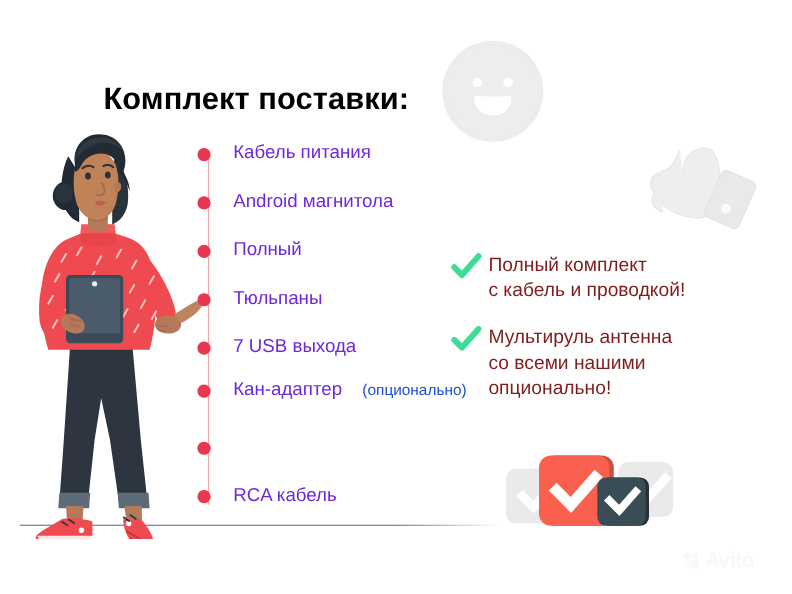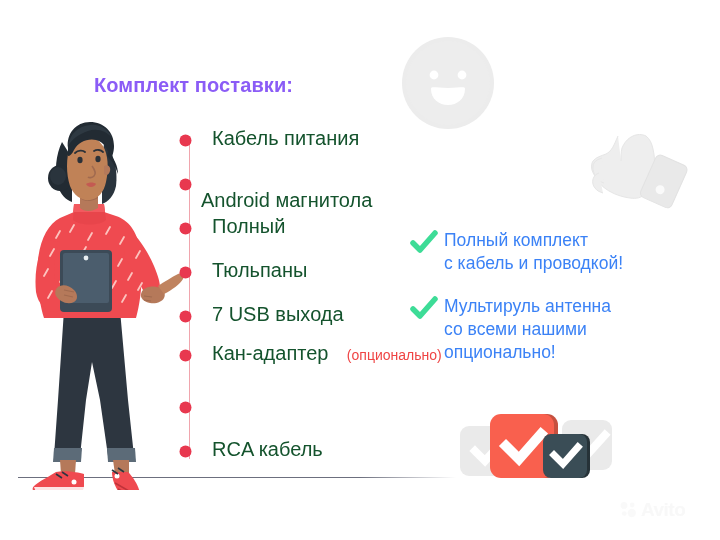--- a/index.html
+++ b/index.html
@@ -24,55 +24,55 @@
     position:absolute; left:18px; top:477px; width:438px; height:1.4px;
     background:linear-gradient(to right,#6c6f7e 0%,#6c6f7e 78%,rgba(108,111,126,0) 100%);
   }
 
   
   #woman-illustration { position:absolute; left:8px; top:100px; width:180px; height:390px; }
 
   
   #page-title {
     position:absolute; left:94px; top:74px;
-    font-size:20px; font-weight:700; color:#8b5cf6;
+    font-size:28px; font-weight:700; color:#000000;
     letter-spacing:0.1px; white-space:nowrap;
   }
 
   
   #spec-list { position:absolute; left:180px; top:128px; width:270px; }
   #timeline-rail {
     position:absolute; left:8.5px; top:14px; width:1.6px; height:317px;
     background:#f0a5ad;
   }
   .spec-item {
     position:absolute; left:0; display:flex; align-items:flex-start;
   }
   .spec-dot {
     width:11px; height:11px; border-radius:50%;
     background:#e8384f; flex:0 0 auto; margin-top:7px;
     box-shadow:0 0 0 0.5px #e8384f;
   }
   .spec-text { margin-left:21px; }
   .spec-label {
-    font-size:20px; font-weight:400; color:#14532d;
+    font-size:17px; font-weight:400; color:#6d28d9;
     line-height:21px; white-space:nowrap;
   }
   .spec-sub {
-    font-size:14px; font-weight:400; color:#ef4444;
+    font-size:14px; font-weight:400; color:#1d4ed8;
     line-height:17px; white-space:nowrap; padding-left:14px; margin-top:0px;
   }
 
   
   #benefits { position:absolute; left:410px; top:229px; width:290px; }
   .benefit { position:absolute; left:0; display:flex; align-items:flex-start; }
   .benefit-check { flex:0 0 auto; width:28px; height:26px; margin-top:1px; }
   .benefit-lines {
     margin-left:6px; font-size:17.5px; line-height:23px;
-    color:#3b82f6; font-weight:400; white-space:nowrap;
+    color:#7f1d1d; font-weight:400; white-space:nowrap;
   }
   .benefit-line { display:block; }
 
   
   #avito-watermark {
     position:absolute; left:620px; top:500px;
     display:flex; align-items:center; gap:4px; opacity:0.5;
   }
   #avito-wordmark {
     font-size:19px; font-weight:700; color:#f2f2f2;
@@ -226,21 +226,21 @@
   <div id="spec-list">
     <div id="timeline-rail"></div>
 
     <div class="spec-item" style="top:0px;">
       <span class="spec-dot"></span>
       <span class="spec-text">
         <span class="spec-label">Кабель питания</span>
       </span>
     </div>
 
-    <div class="spec-item" style="top:44px;flex-direction:column;">
+    <div class="spec-item" style="top:44px;">
       <span class="spec-dot"></span>
       <span class="spec-text">
         <span class="spec-label">Android магнитола</span>
       </span>
     </div>
 
     <div class="spec-item" style="top:88px;">
       <span class="spec-dot"></span>
       <span class="spec-text">
         <span class="spec-label">Полный</span>

